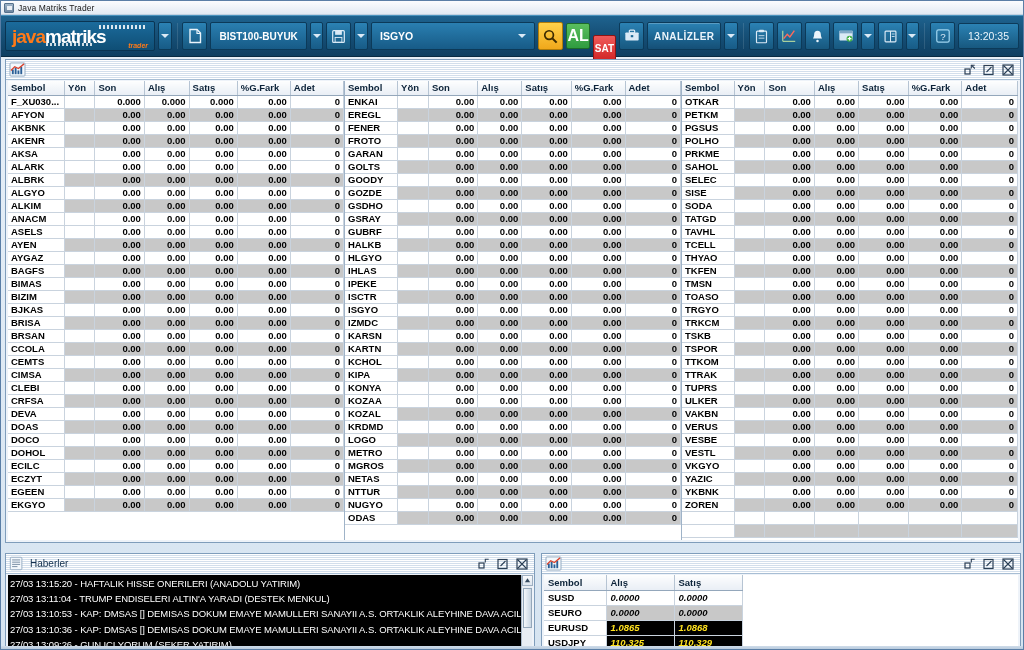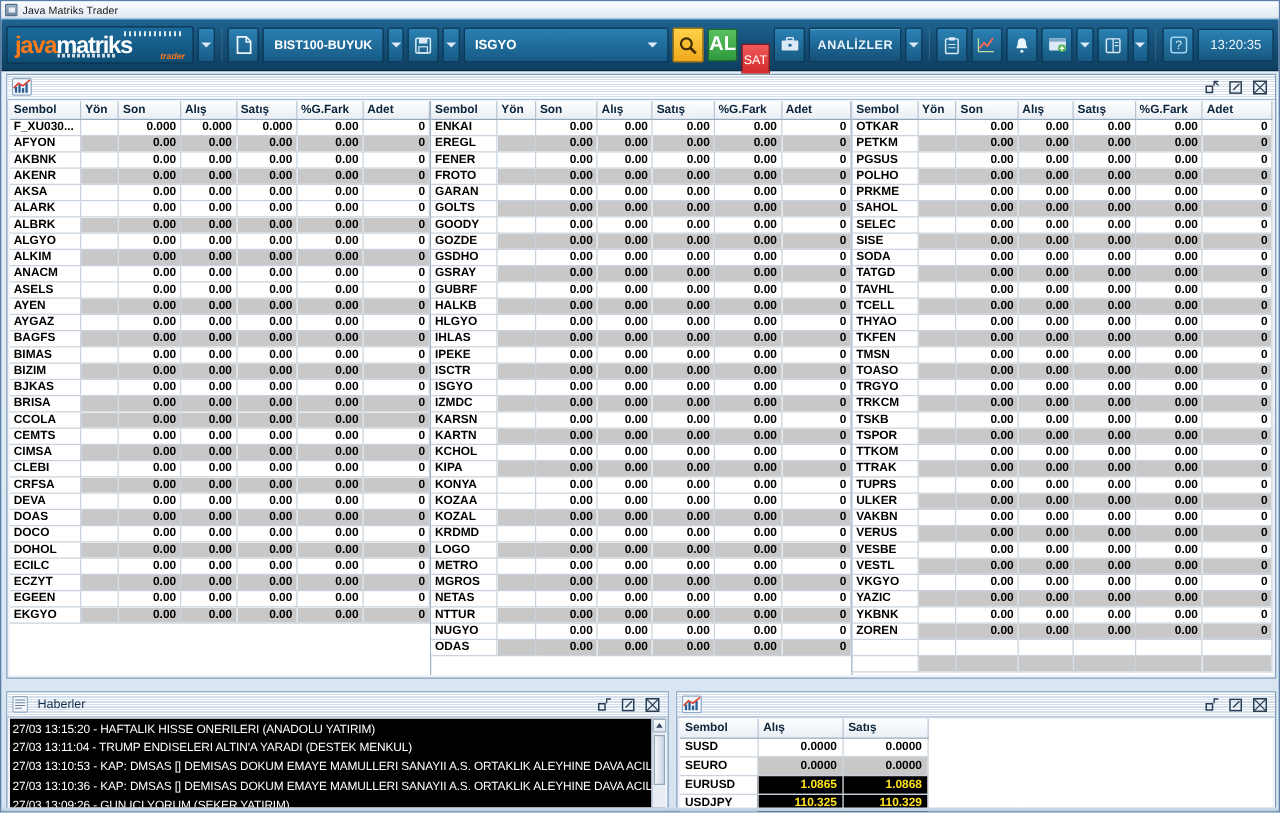--- a/index.html
+++ b/index.html
@@ -108,21 +108,21 @@
 
   .icon-sq {
     width: 28px; height: 28px;
     background: linear-gradient(180deg,#2b82b4 0%, #17587f 100%);
     border: 1px solid #0c3a59; border-radius: 2px;
     display: flex; align-items: center; justify-content: center;
     cursor: default;
   }
   .icon-sq.search { background: linear-gradient(180deg,#ffd24a 0%, #f0a81b 100%); border-color:#b07c0a; }
   .btn-al { width: 26px; height: 26px; background: linear-gradient(180deg,#5bbf5e 0%,#2f9b3f 100%); border:1px solid #1d6a29; border-radius:2px; color:#fff; font-size:16px; font-weight:bold; display:flex;align-items:center;justify-content:center;cursor:default;}
-  .btn-sat { width: 26px; height: 26px; background: linear-gradient(180deg,#f05a5a 0%,#d12626 100%); border:1px solid #8e1414; border-radius:2px; color:#fff; font-size:10px; font-weight:normal; display:flex;align-items:center;justify-content:center;cursor:default;margin-top:24px;}
+  .btn-sat { width: 26px; height: 26px; background: linear-gradient(180deg,#f05a5a 0%,#d12626 100%); border:1px solid #8e1414; border-radius:2px; color:#fff; font-size:10px; font-weight:bold; display:flex;align-items:center;justify-content:center;cursor:default;margin-top:24px;}
   .clock {
     height: 26px; padding: 0 9px;
     background: linear-gradient(180deg,#2b82b4 0%, #17587f 100%);
     border: 1px solid #0c3a59; border-radius: 2px;
     color: #eaf4fb; font-size: 10.5px;
     display: flex; align-items: center;
   }
   .sep { width: 1px; height: 26px; background: rgba(255,255,255,.12); margin: 0 2px; }
 
   
@@ -196,21 +196,21 @@
     height: 15px;
     background: linear-gradient(180deg,#fdfefe 0%, #e9eef5 100%);
     border-right: 1px solid #b6c4d3; border-bottom: 1px solid #94a7bb;
     font-size: 9.5px; font-weight: bold; color: #0c2339; text-align: left; padding: 0 4px;
   }
   table.fx td {
     height: 15px; border-right: 1px solid #c9d3de; border-bottom: 1px solid #c9d3de;
     font-size: 9.5px; padding: 0 4px; white-space: nowrap;
   }
   table.fx td.sym { font-weight: bold; background:#fff; color:#000; }
-  table.fx td.num { text-align: right; font-weight: bold; }
+  table.fx td.num { font-weight: bold; font-style: italic; }
   table.fx tr.grayrow td.num { background:#c8c8c8; color:#000; }
   table.fx tr.whiterow td.num { background:#fff; color:#000; }
   table.fx tr.blackrow td.num { background:#000; color:#ffe21f; }
 
   .statusstrip { position:absolute; left:0; right:0; bottom:0; height:3px; background:linear-gradient(180deg,#cfdcea,#b9cbdd); }
 </style>
 </head>
 <body>
 
 <div id="app">
@@ -557,20 +557,29 @@
                 <td class="sym">BJKAS</td>
                 <td></td>
                 <td class="num">0.00</td>
                 <td class="num">0.00</td>
                 <td class="num">0.00</td>
                 <td class="num">0.00</td>
                 <td class="num">0</td>
               </tr>
               <tr class="odd">
                 <td class="sym">BRISA</td>
+                <td></td>
+                <td class="num">0.00</td>
+                <td class="num">0.00</td>
+                <td class="num">0.00</td>
+                <td class="num">0.00</td>
+                <td class="num">0</td>
+              </tr>
+              <tr class="even">
+                <td class="sym">BRSAN</td>
                 <td></td>
                 <td class="num">0.00</td>
                 <td class="num">0.00</td>
                 <td class="num">0.00</td>
                 <td class="num">0.00</td>
                 <td class="num">0</td>
               </tr>
               <tr class="odd">
                 <td class="sym">CCOLA</td>
                 <td></td>

